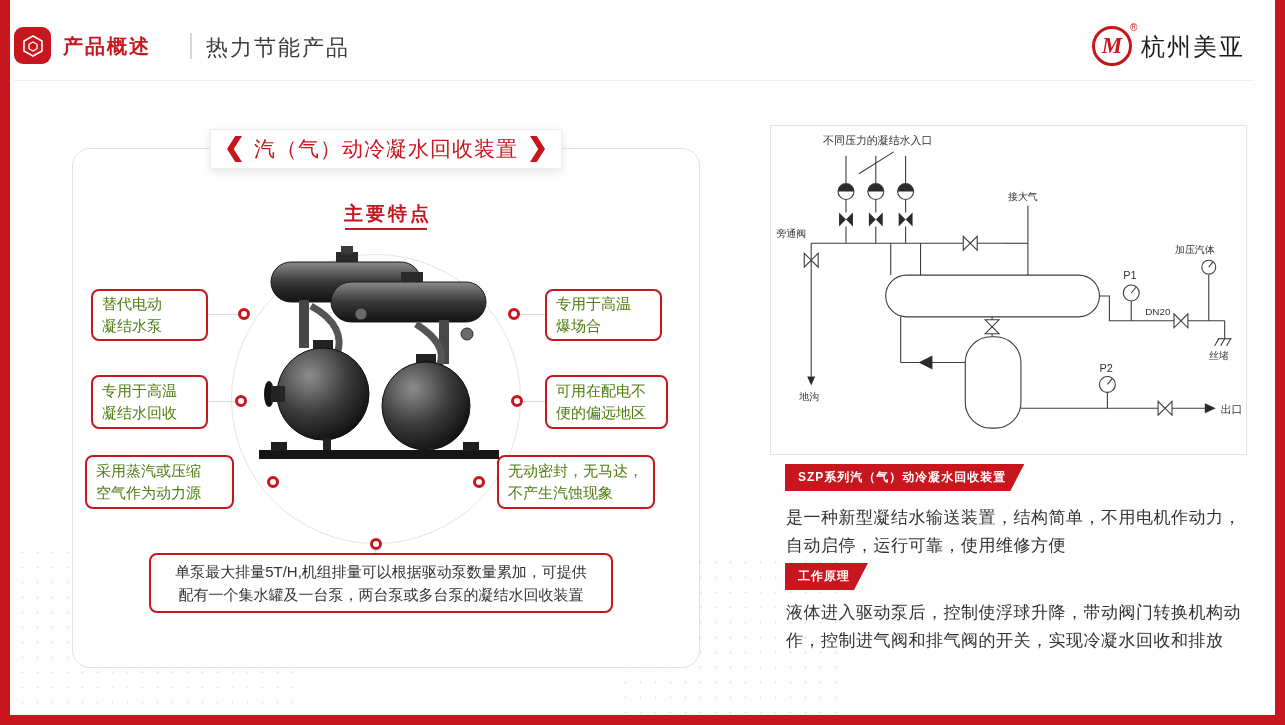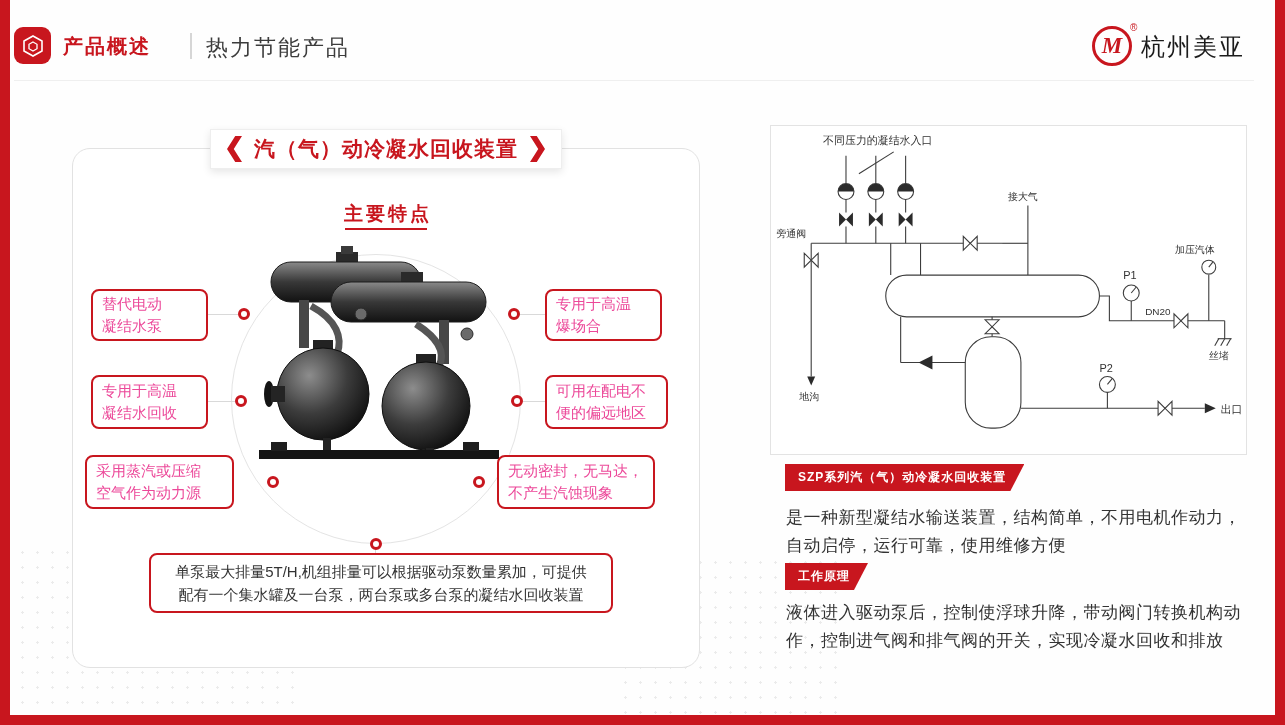--- a/index.html
+++ b/index.html
@@ -29,32 +29,32 @@
                border-radius:50%;color:#c8161e;display:flex;align-items:center;justify-content:center;
                font-weight:bold;font-size:23px;font-family:"Liberation Serif","DejaVu Serif",serif;font-style:italic;}
   .logo-reg{position:absolute;left:1130px;top:22px;font-size:10px;color:#c8161e;}
   .brand-name{position:absolute;left:1141px;top:31px;font-size:24px;color:#1b1b1b;letter-spacing:2px;}
   
   .left-card{position:absolute;left:72px;top:148px;width:628px;height:520px;background:#fff;
              border:1px solid #e2e2e2;border-radius:18px;}
   .banner{position:absolute;left:50%;top:-20px;transform:translateX(-50%);height:40px;background:#fff;
           display:flex;align-items:center;padding:0 16px;border:1px solid #eee;
           box-shadow:0 3px 8px rgba(0,0,0,.10);white-space:nowrap;}
-  .banner-title{font-size:21px;font-weight:bold;color:#c8161e;letter-spacing:1px;margin:0 12px;}
+  .banner-title{font-size:21px;font-weight:normal;color:#c8161e;letter-spacing:1px;margin:0 12px;}
   .chev{width:15px;height:26px;background:#c8161e;flex:0 0 auto;}
   .chev-left{clip-path:polygon(55% 0,100% 0,45% 50%,100% 100%,55% 100%,0 50%);}
   .chev-right{clip-path:polygon(45% 0,0 0,55% 50%,0 100%,45% 100%,100% 50%);}
   .features-heading{position:absolute;left:4px;right:0;top:52px;text-align:center;font-size:19px;
                     font-weight:bold;color:#c8161e;letter-spacing:3px;}
   .features-underline{position:absolute;left:50%;top:79px;transform:translateX(-50%);
                       width:82px;height:2px;background:#c8161e;}
   .feature-circle{position:absolute;left:158px;top:105px;width:290px;height:290px;
                   border:1px solid #e4e4e4;border-radius:50%;}
   .product-img{position:absolute;left:168px;top:95px;width:270px;height:240px;}
-  .fbox{position:absolute;border:2px solid #c8161e;border-radius:8px;background:#fff;color:#ec4899;
+  .fbox{position:absolute;border:2px solid #c8161e;border-radius:8px;background:#fff;color:#4d7c0f;
         font-size:15px;line-height:1.45;display:flex;align-items:center;padding:2px 9px;
         white-space:pre-line;}
   .fbox-l1{left:18px;top:140px;width:117px;height:52px;}
   .fbox-l2{left:18px;top:226px;width:117px;height:54px;}
   .fbox-l3{left:12px;top:306px;width:149px;height:54px;}
   .fbox-r1{left:472px;top:140px;width:117px;height:52px;}
   .fbox-r2{left:472px;top:226px;width:123px;height:54px;}
   .fbox-r3{left:424px;top:306px;width:158px;height:54px;}
   .capacity-note{position:absolute;left:76px;top:404px;width:464px;height:60px;border:2px solid #c8161e;
                  border-radius:8px;background:#fff;font-size:15px;line-height:1.55;color:#333;

